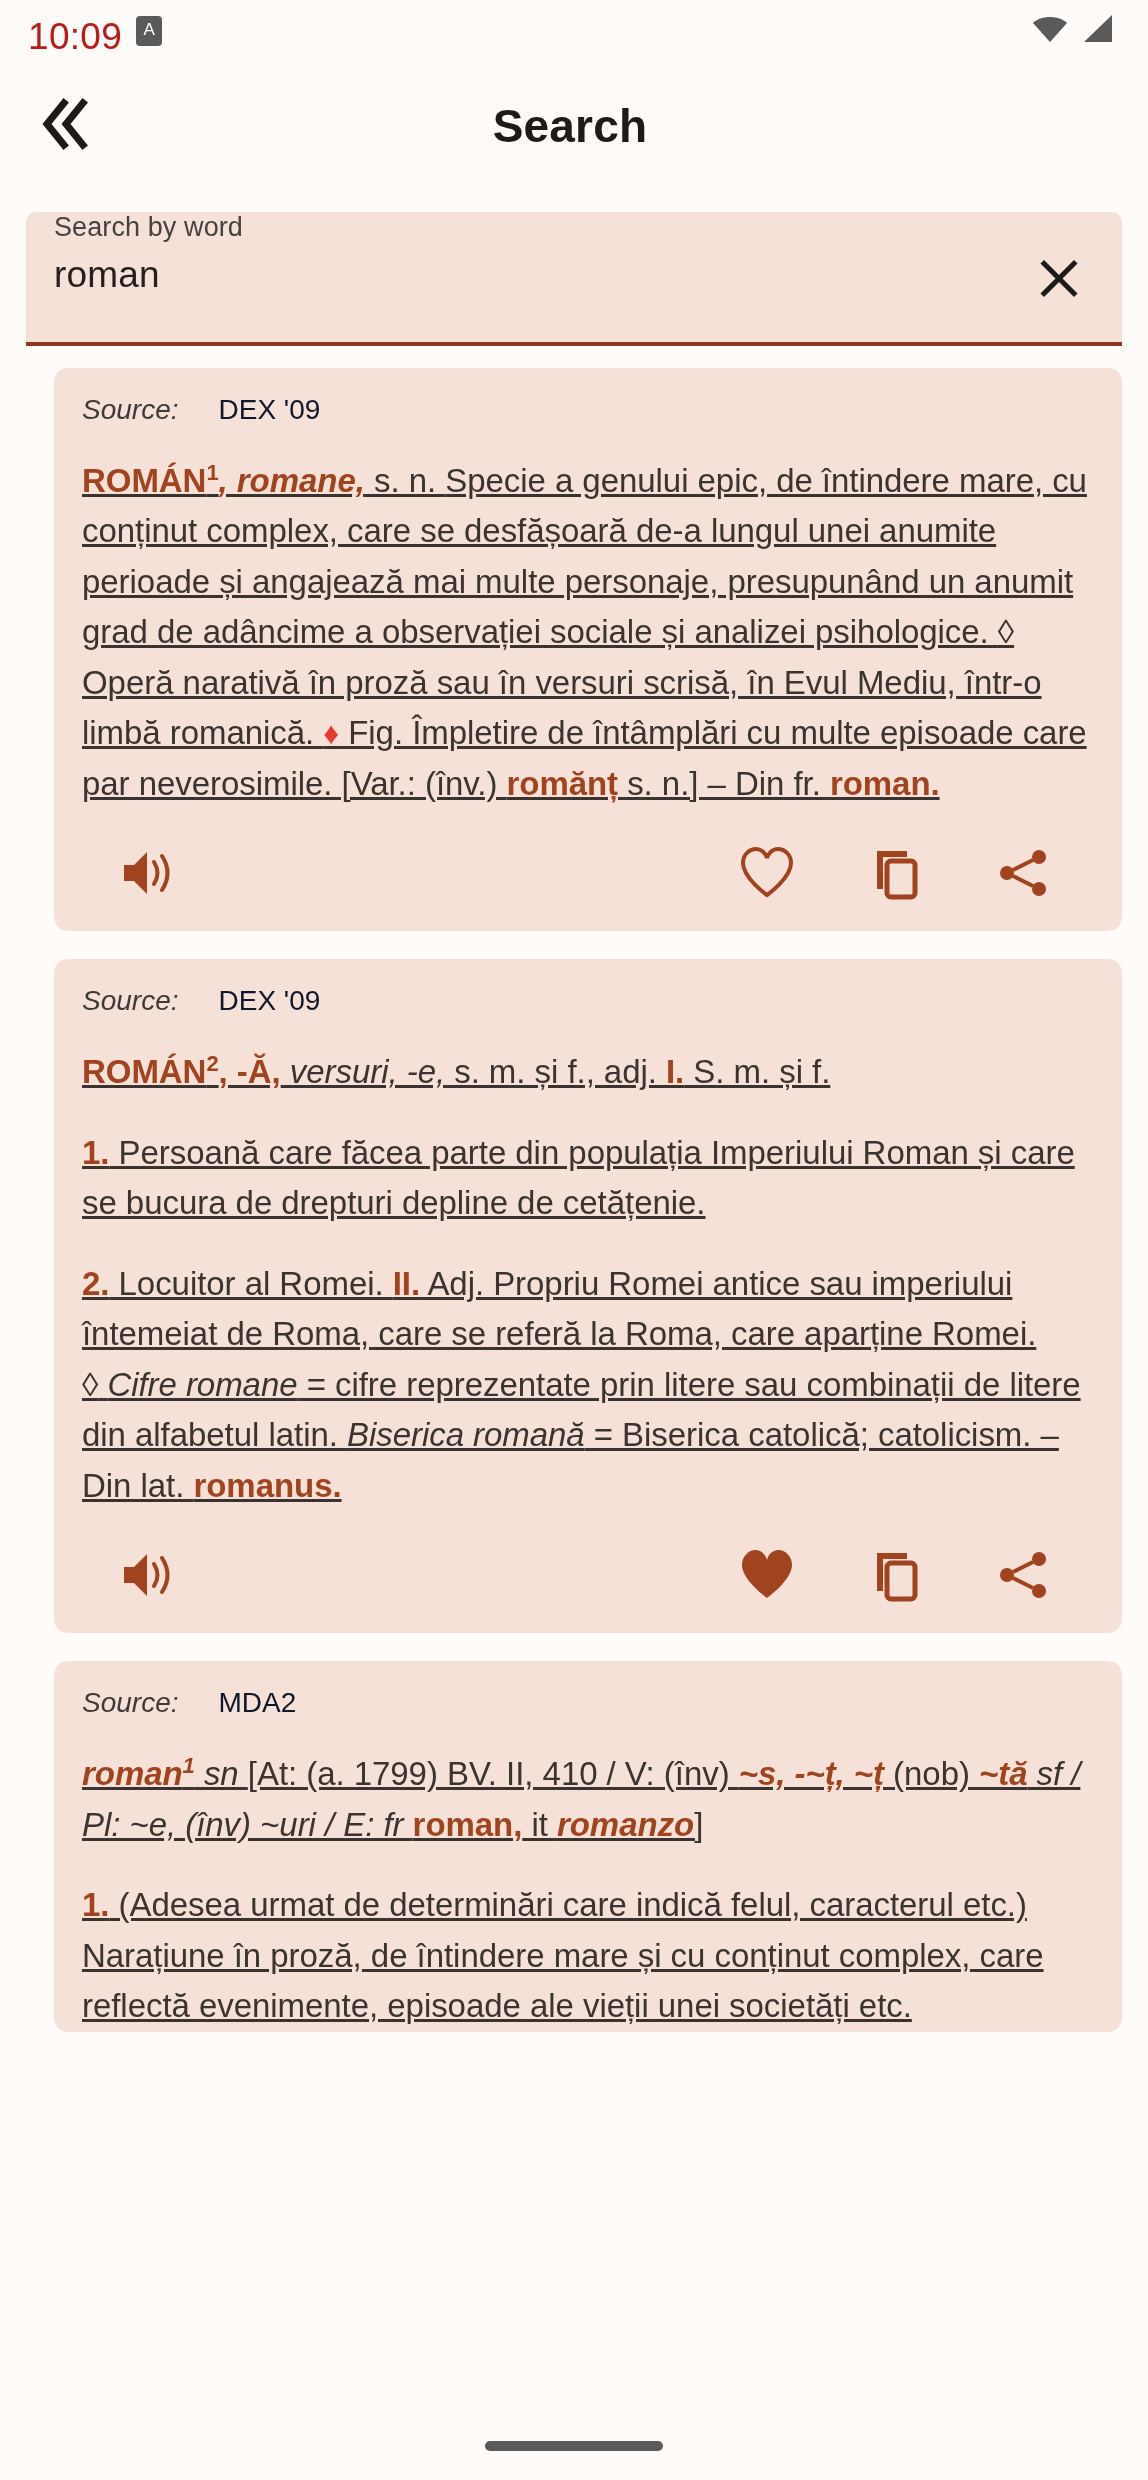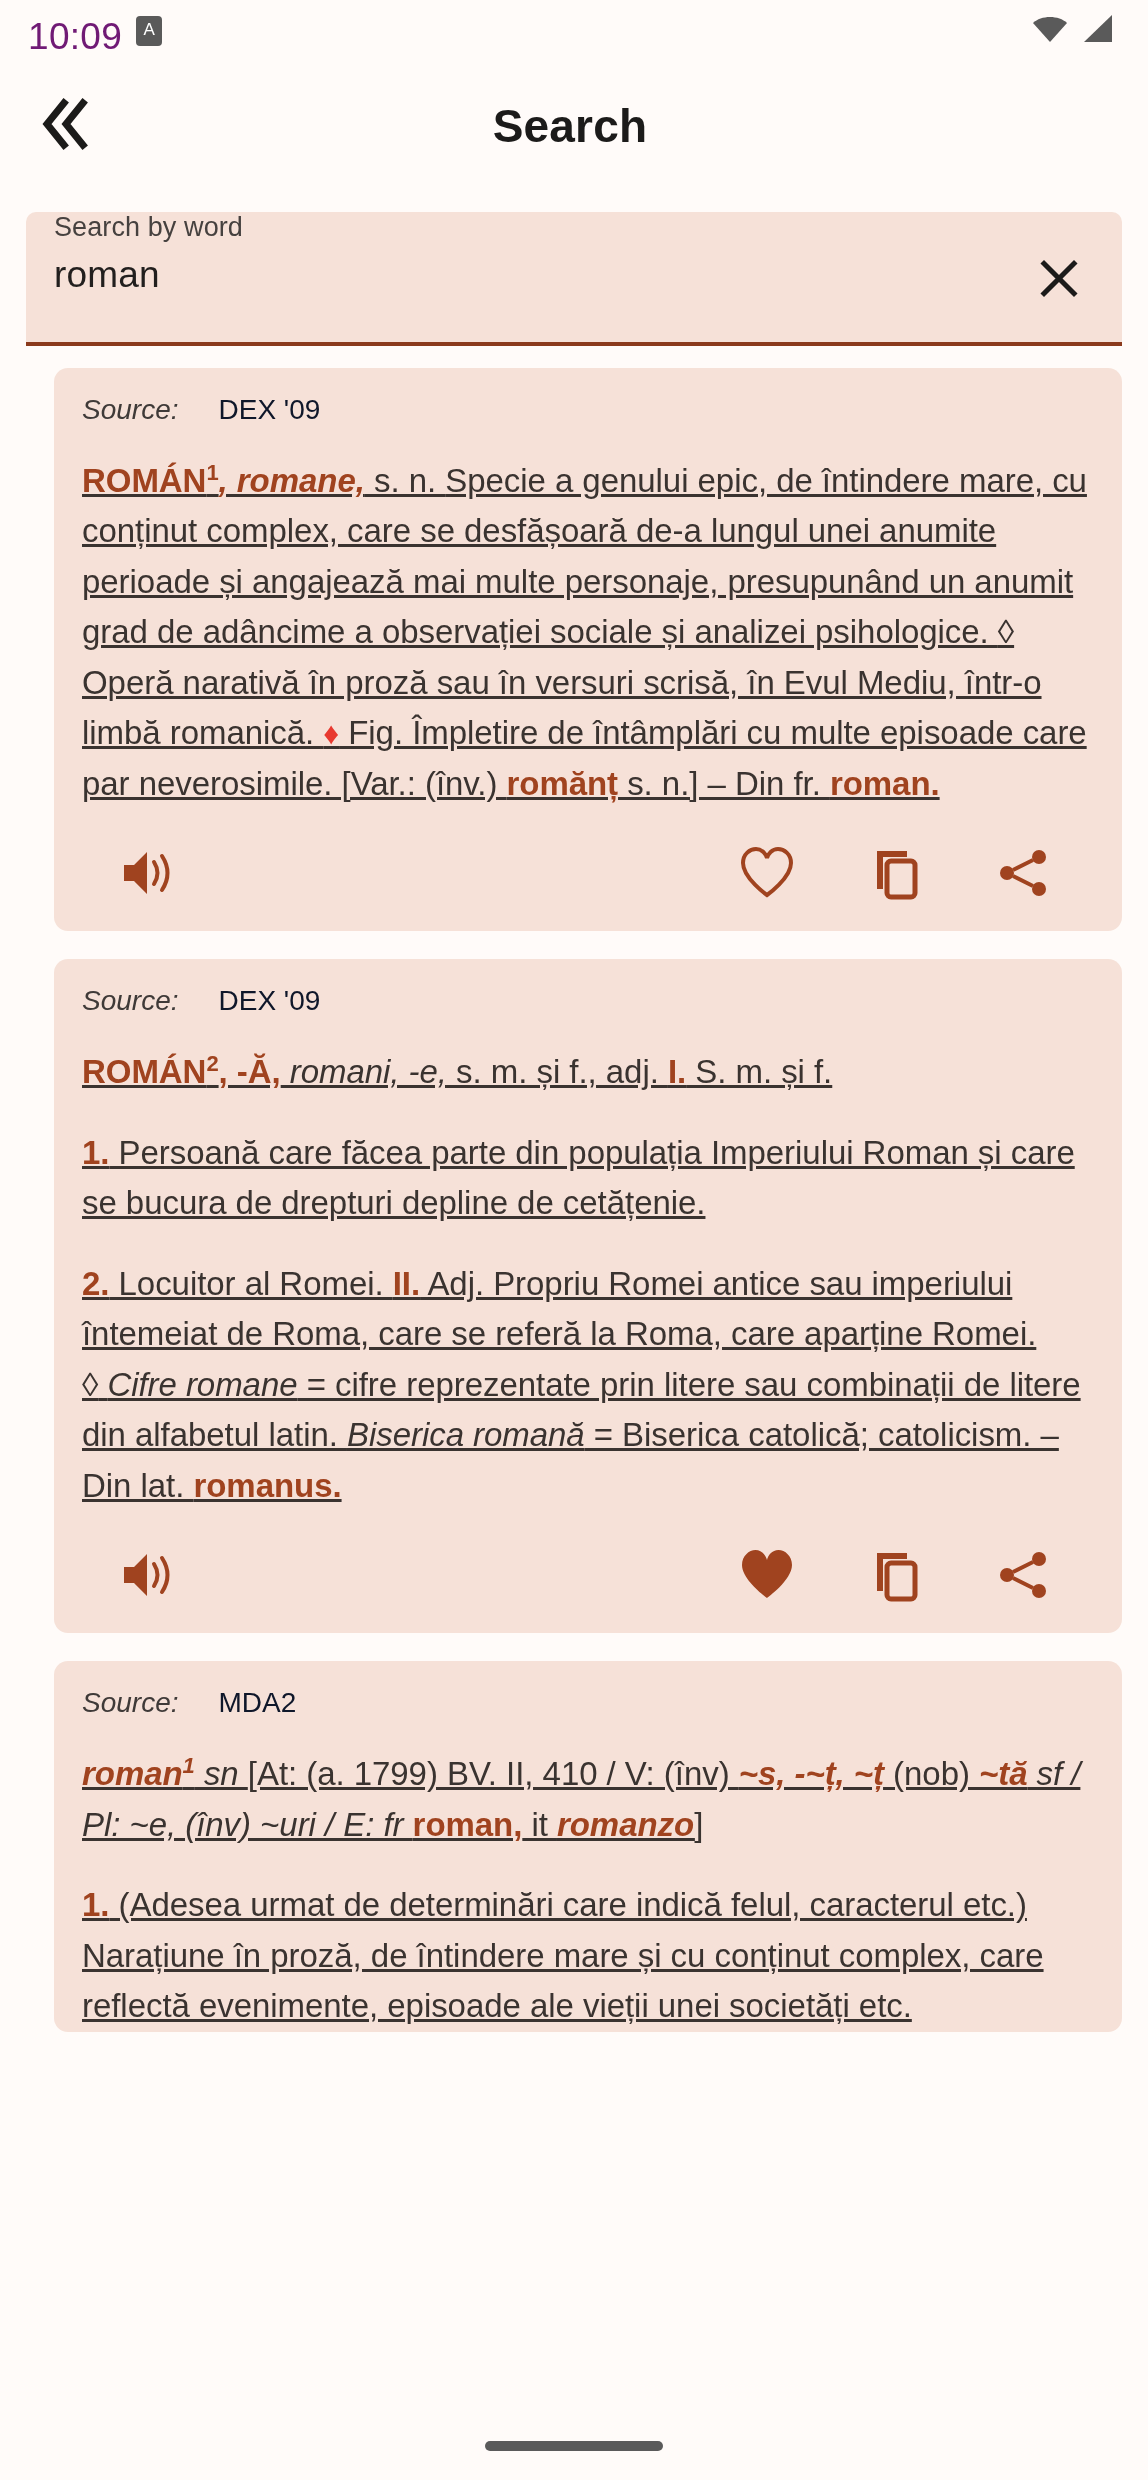--- a/index.html
+++ b/index.html
@@ -17,21 +17,21 @@
     height: 62px;
     display: flex;
     align-items: center;
     justify-content: space-between;
     padding: 0 34px 0 28px;
     background: #fffbf9;
   }
   .status-left { display: flex; align-items: center; gap: 14px; }
   .status-clock {
     font-size: 37px;
-    color: #701a75;
+    color: #b91c1c;
     letter-spacing: 0.3px;
     margin-top: 12px;
   }
   .app-badge {
     width: 26px; height: 30px;
     background: #5a5a5a;
     border-radius: 4px;
     color: #ffffff;
     font-size: 17px;
     display: flex;
@@ -279,21 +279,21 @@
     </div>
   </div>
 
   <div class="card">
     <div class="source-row">
       <span class="source-label">Source:</span>
       <span class="source-name">DEX '09</span>
     </div>
     <div class="def-body">
       <p class="def-para">
-        <span class="hw">ROMÁN</span><span class="hw sup">2</span><span class="red-b">, -Ă,</span><span class="it"> romani, -e,</span><span> s. m. și f., adj. </span><span class="red-b">I.</span><span> S. m. și f.</span>
+        <span class="hw">ROMÁN</span><span class="hw sup">2</span><span class="red-b">, -Ă,</span><span class="it"> versuri, -e,</span><span> s. m. și f., adj. </span><span class="red-b">I.</span><span> S. m. și f.</span>
       </p>
       <p class="def-para">
         <span class="red-b">1.</span><span> Persoană care făcea parte din populația Imperiului Roman și care se bucura de drepturi depline de cetățenie.</span>
       </p>
       <p class="def-para">
         <span class="red-b">2.</span><span> Locuitor al Romei. </span><span class="red-b">II.</span><span> Adj. Propriu Romei antice sau imperiului întemeiat de Roma, care se referă la Roma, care aparține Romei. </span><span>◊</span><span>&nbsp;</span><span class="it">Cifre romane</span><span> = cifre reprezentate prin litere sau combinații de litere din alfabetul latin. </span><span class="it">Biserica romană</span><span> = Biserica catolică; catolicism. – Din lat. </span><span class="red-b">romanus.</span>
       </p>
     </div>
     <div class="actions">
       <div class="act act-speak">

